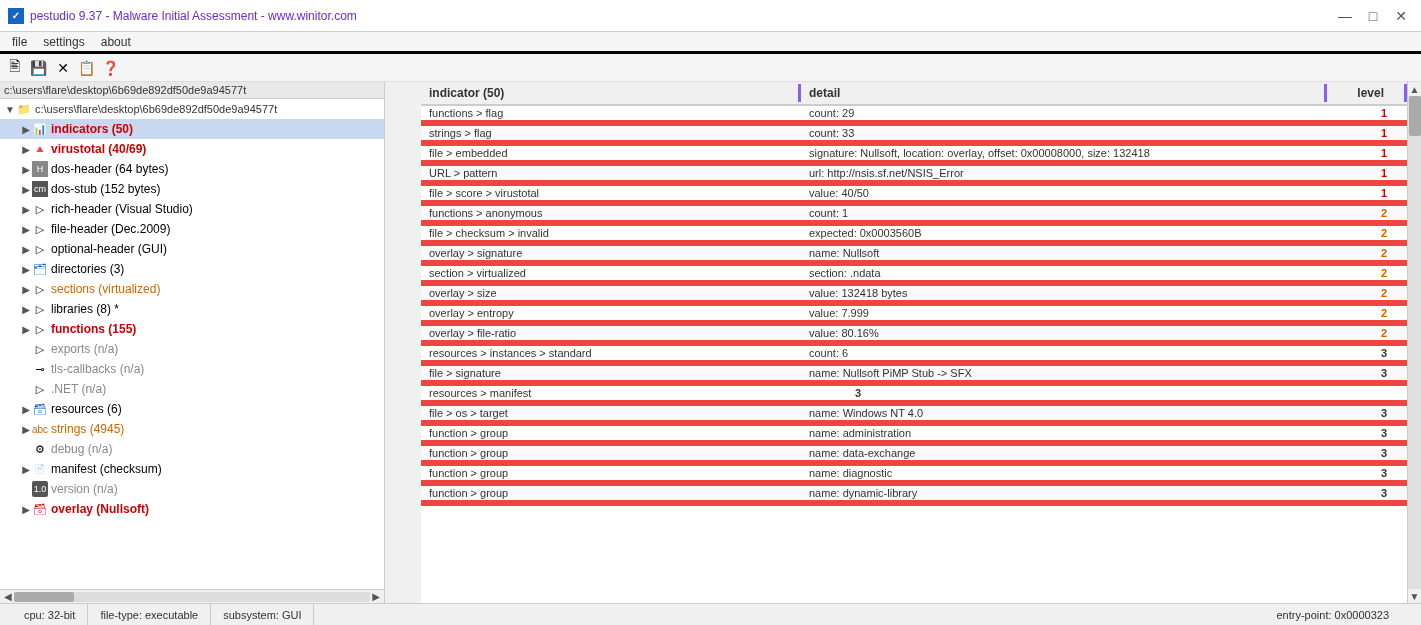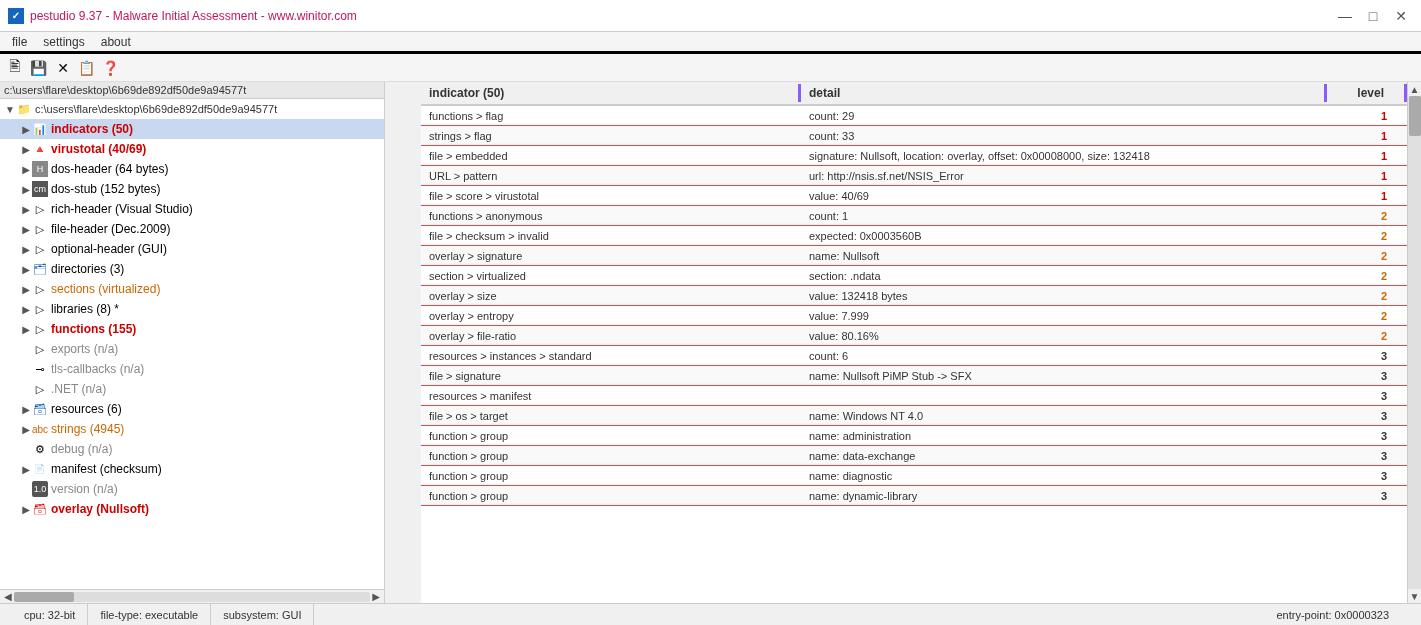--- a/index.html
+++ b/index.html
@@ -10,21 +10,21 @@
       background: #fff;
       border-bottom: 1px solid #ccc;
       display: flex;
       align-items: center;
       justify-content: space-between;
       padding: 4px 8px;
       height: 32px;
     }
     #titlebar-left { display: flex; align-items: center; gap: 6px; }
     #titlebar-left .app-icon { width: 16px; height: 16px; background: #1565c0; display: flex; align-items: center; justify-content: center; color: white; font-size: 10px; font-weight: bold; }
-    #titlebar-title { font-size: 12px; color: #be185d; }
+    #titlebar-title { font-size: 12px; color: #6d28d9; }
     #titlebar-controls { display: flex; gap: 4px; }
     .titlebar-btn { width: 24px; height: 20px; display: flex; align-items: center; justify-content: center; cursor: pointer; font-size: 14px; color: #555; border: none; background: transparent; }
 
     
     #menubar {
       background: #f5f5f5;
       border-bottom: 3px solid #000000;
       display: flex;
       align-items: center;
       height: 22px;
@@ -102,22 +102,21 @@
     .th { padding: 2px 8px; font-size: 12px; font-weight: bold; color: #333; border-right: 3px solid #8b5cf6; }
     .th-indicator { width: 380px; flex-shrink: 0; }
     .th-detail { flex: 1; }
     .th-level { width: 80px; text-align: right; padding-right: 20px; }
 
     #table-body { overflow-y: auto; flex: 1; }
     .table-row {
       display: flex;
       align-items: center;
       height: 20px;
-      border-bottom: 1px solid #ef4444;
-      justify-content: space-between;
+      border-bottom: 6px solid #ef4444;
     }
     .table-row.stripe { background: #f9f9f9; }
     .td { padding: 1px 8px; font-size: 11px; color: #333; overflow: hidden; text-overflow: ellipsis; white-space: nowrap; }
     .td-indicator { width: 380px; flex-shrink: 0; }
     .td-detail { flex: 1; }
     .td-level { width: 80px; text-align: right; padding-right: 20px; font-weight: bold; }
     .level-1 { color: #cc0000; }
     .level-2 { color: #cc6600; }
     .level-3 { color: #333; }
 
@@ -393,21 +392,21 @@
               <div class="td td-detail">signature: Nullsoft, location: overlay, offset: 0x00008000, size: 132418</div>
               <div class="td td-level level-1">1</div>
             </div>
             <div class="table-row stripe">
               <div class="td td-indicator">URL &gt; pattern</div>
               <div class="td td-detail">url: http://nsis.sf.net/NSIS_Error</div>
               <div class="td td-level level-1">1</div>
             </div>
             <div class="table-row">
               <div class="td td-indicator">file &gt; score &gt; virustotal</div>
-              <div class="td td-detail">value: 40/69</div>
+              <div class="td td-detail">value: 40/50</div>
               <div class="td td-level level-1">1</div>
             </div>
             <div class="table-row stripe">
               <div class="td td-indicator">functions &gt; anonymous</div>
               <div class="td td-detail">count: 1</div>
               <div class="td td-level level-2">2</div>
             </div>
             <div class="table-row">
               <div class="td td-indicator">file &gt; checksum &gt; invalid</div>
               <div class="td td-detail">expected: 0x0003560B</div>

